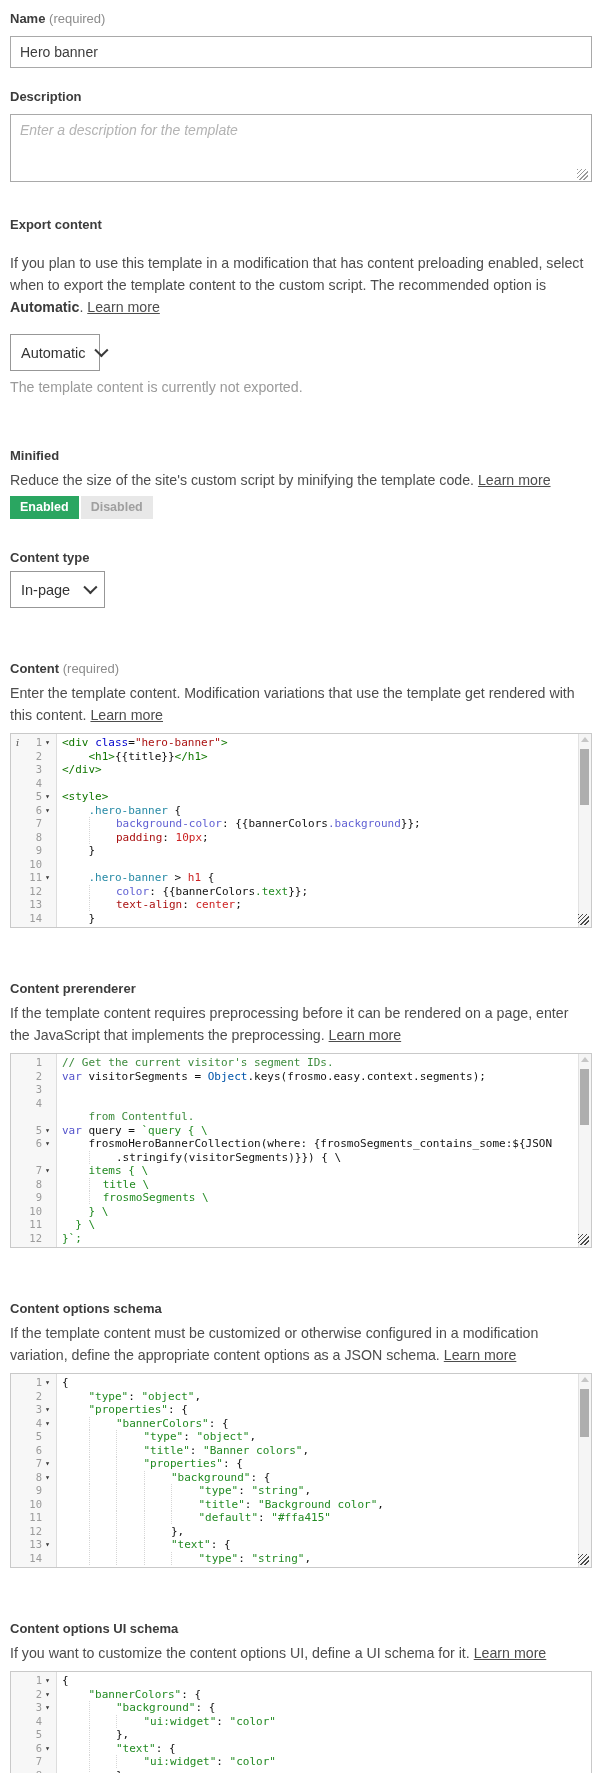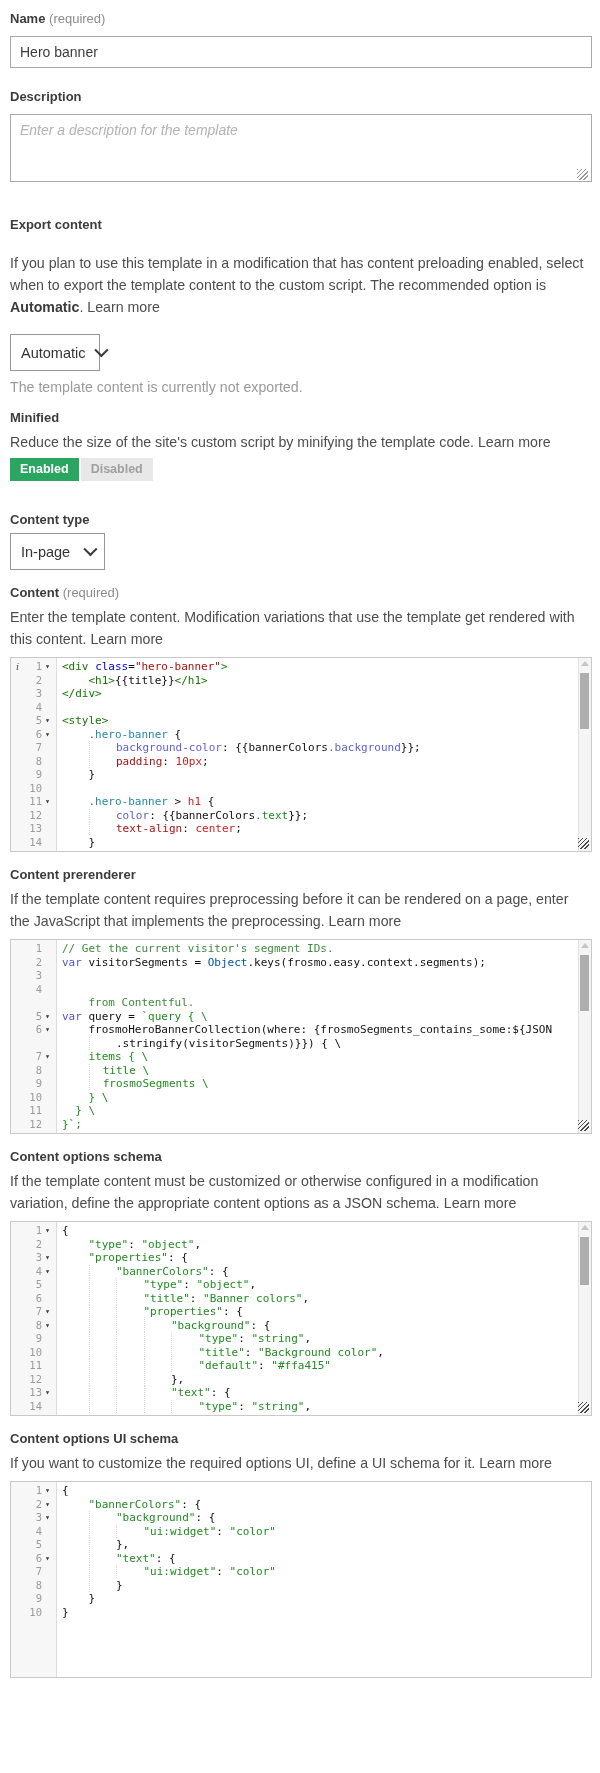--- a/index.html
+++ b/index.html
@@ -1,26 +1,26 @@
 <!DOCTYPE html>
 <html><head>
 <meta charset="utf-8">
 <style>
   html,body{margin:0;padding:0;background:#fff;}
   body{width:600px;font-family:"Liberation Sans",sans-serif;color:#4d4d4d;}
   .page{padding:10px 8px 10px 10px;}
   section{margin:0;}
   .sec-gap-sm{margin-top:20px;}
   .sec-gap{margin-top:30px;}
-  .sec-gap-lg{margin-top:14px;}
+  .sec-gap-lg{margin-top:52px;}
   h3.lbl{font-size:13px;font-weight:700;color:#3c3c3c;margin:0 0 8px 0;line-height:18px;}
   h3.lbl .req{font-weight:400;color:#8c8c8c;}
   p.para{font-size:14.2px;line-height:22px;color:#4d4d4d;margin:0 0 10px 0;}
   p.para b{color:#3c3c3c;}
-  a.lm{color:#4d4d4d;cursor:pointer;}
+  a.lm{color:#4d4d4d;text-decoration:underline;cursor:pointer;}
   .note{font-size:14.2px;color:#9a9a9a;margin-top:8px;}
 
   .text-input{box-sizing:border-box;width:100%;height:32px;border:1px solid #a9a9a9;background:#fff;
     font-family:"Liberation Sans",sans-serif;font-size:14px;color:#3c3c3c;padding:0 9px;border-radius:0;}
   .ta-wrap{position:relative;}
   .textarea{box-sizing:border-box;width:100%;height:68px;border:1px solid #a9a9a9;background:#fff;
     font-family:"Liberation Sans",sans-serif;font-size:14px;padding:7px 9px;color:#3c3c3c;resize:none;border-radius:0;}
   .textarea::placeholder{font-style:italic;color:#b3b3b3;}
 
   .select-box{display:inline-flex;align-items:center;justify-content:space-between;box-sizing:border-box;
@@ -490,21 +490,21 @@
       <div class="vsb">
         <span class="vsb-arrow"></span>
         <span class="vsb-thumb" style="height:48px;"></span>
       </div>
       <span class="grip"></span>
     </div>
   </section>
 
   <section class="sec-gap-lg">
     <h3 class="lbl" style="margin-bottom:4px;">Content options UI schema</h3>
-    <p class="para" style="margin-bottom:7px;"><span>If you want to customize the required options UI, define a UI schema for it. </span><a class="lm">Learn more</a></p>
+    <p class="para" style="margin-bottom:7px;"><span>If you want to customize the content options UI, define a UI schema for it. </span><a class="lm">Learn more</a></p>
     <div class="editor h-tall">
       <div class="ed-rows">
           <div class="ed-row">
             <div class="g-cell">
               <span class="g-marker"></span>
               <span class="g-num">1</span>
               <span class="g-fold">▾</span>
             </div>
             <div class="code-cell"><span class="tok-pl">{</span></div>
           </div>

